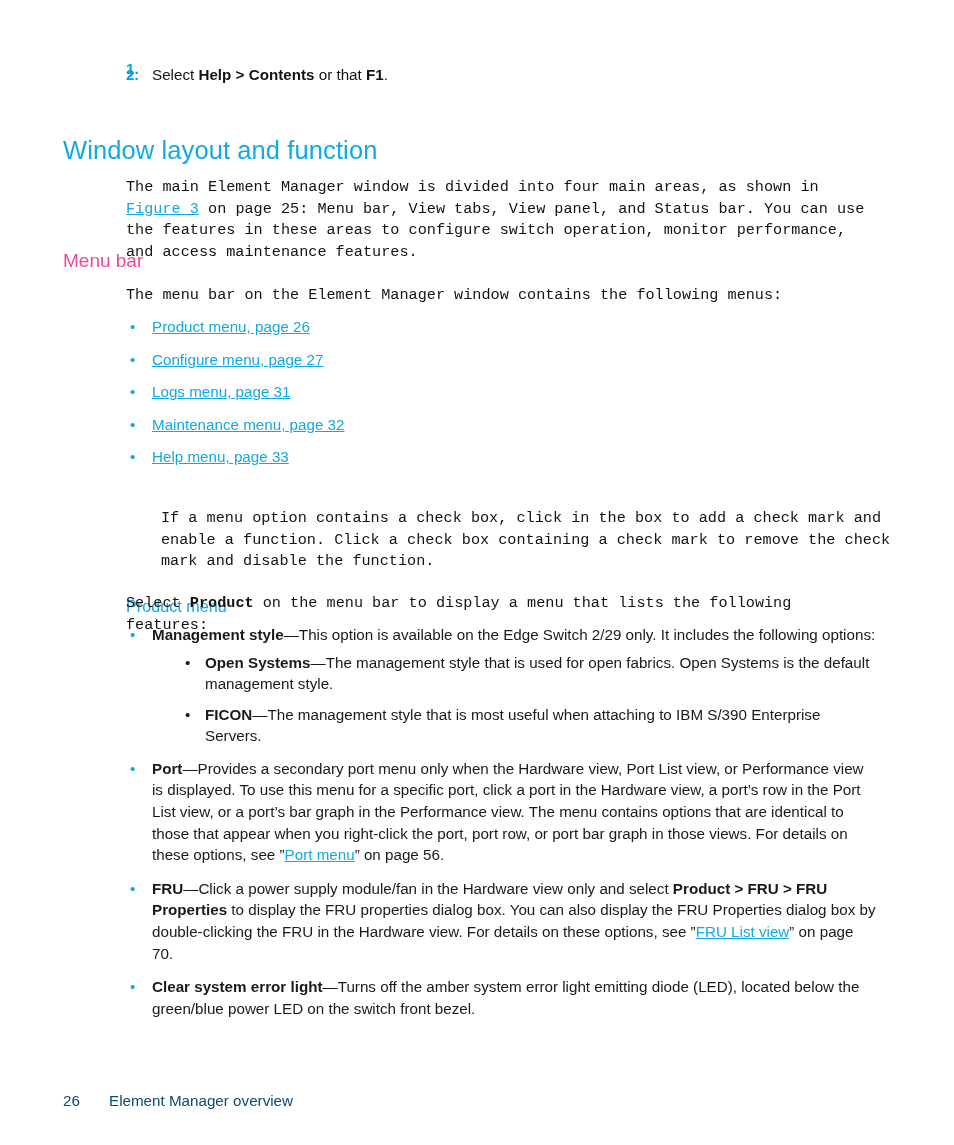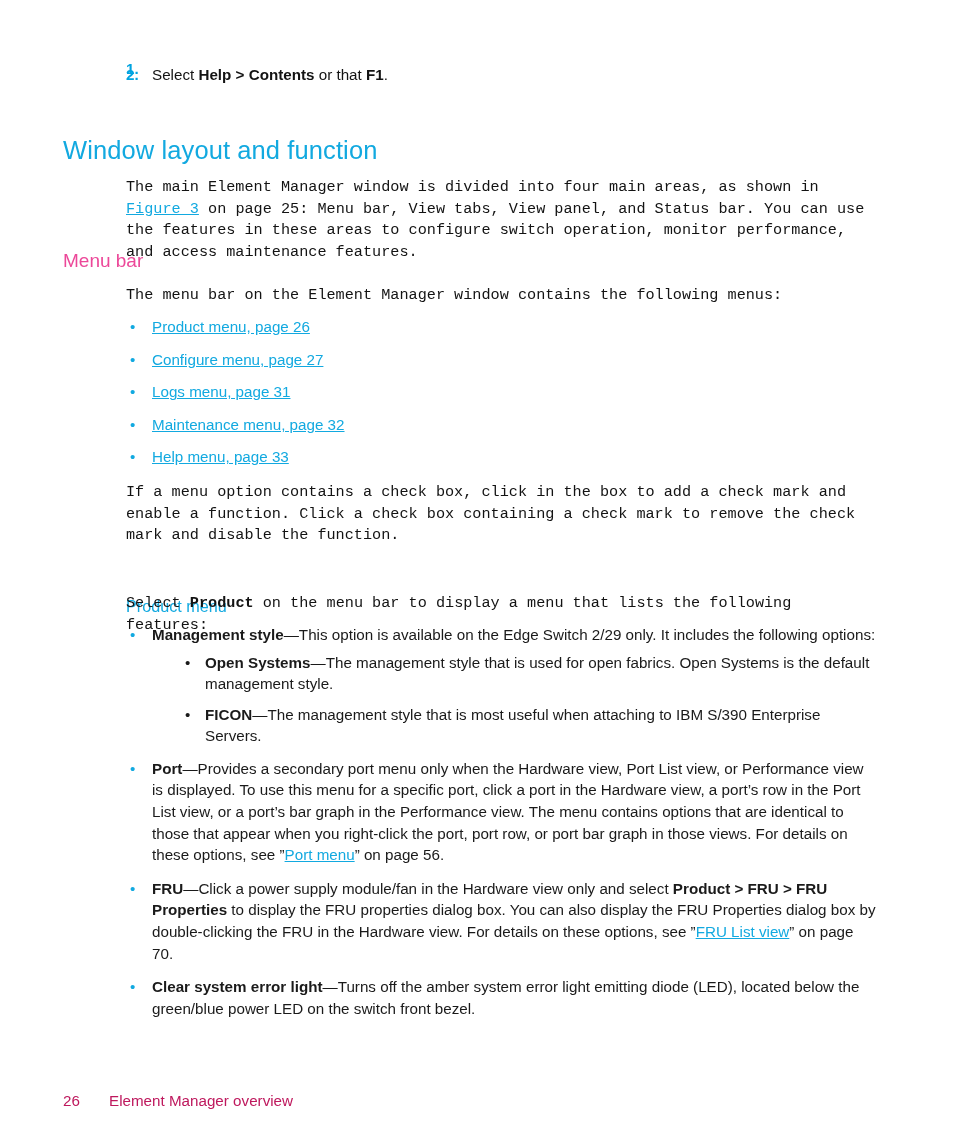--- a/index.html
+++ b/index.html
@@ -116,21 +116,21 @@
   .sub-bullets {
     margin-left: 31px;
   }
 
   
   .footer {
     position: absolute;
     left: 63px;
     bottom: 36px;
     font-size: 15.2px;
-    color: #be185d;
+    color: #0c4a6e;
   }
   .footer .pg {
     display: inline-block;
     width: 46px;
   }
 
   b, strong { font-weight: bold; }
 </style>
 </head>
 <body>
@@ -174,21 +174,21 @@
       <span class="bullet-dot">•</span>
       <a class="link" href="#">Maintenance menu, page 32</a>
     </div>
     <div class="bullet-row">
       <span class="bullet-dot">•</span>
       <a class="link" href="#">Help menu, page 33</a>
     </div>
   </div>
 
 
-  <p class="para" style="top:482px;">If a menu option contains a check box, click in the box to add a check mark and enable a function. Click a check box containing a check mark to remove the check mark and disable the function.</p>
+  <p class="para" style="top:508px;margin-left:35px;">If a menu option contains a check box, click in the box to add a check mark and enable a function. Click a check box containing a check mark to remove the check mark and disable the function.</p>
 
   <h3 class="h-sub" style="top:561px;margin-top:36px;">Product menu</h3>
 
   <p class="para" style="top:593px;"><span>Select </span><b>Product</b><span> on the menu bar to display a menu that lists the following features:</span></p>
 
   <div class="bullets" style="top:624px;">
 
     <div class="bullet-row">
       <span class="bullet-dot">•</span>
       <b>Management style</b><span>—This option is available on the Edge Switch 2/29 only. It includes the following options:</span>

